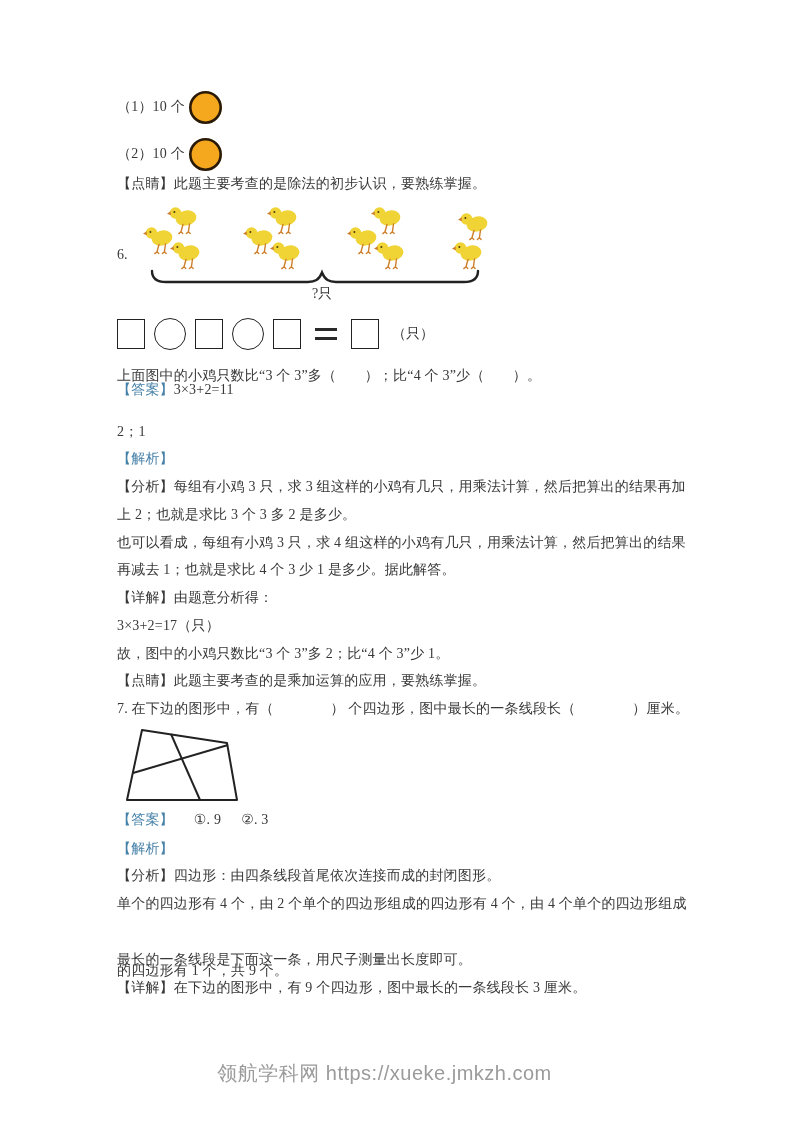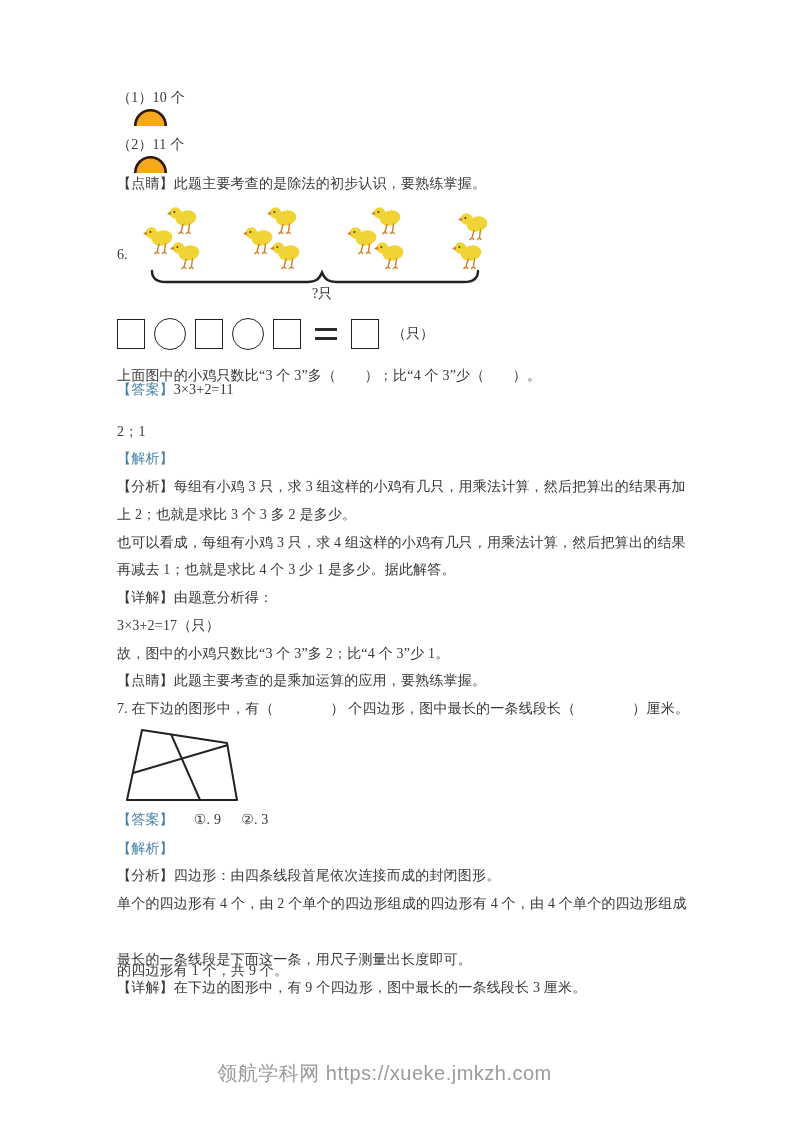--- a/index.html
+++ b/index.html
@@ -1,20 +1,20 @@
 <!DOCTYPE html>
 <html><head>
 <meta charset="utf-8">
 <style>
   html,body{margin:0;padding:0;background:#ffffff;}
   .page{position:relative;width:793px;height:1122px;background:#ffffff;overflow:hidden;
         font-family:"Liberation Serif","DejaVu Serif",serif;color:#383838;}
   .content{position:absolute;left:117px;top:0;width:576px;}
   .line{position:absolute;left:0;margin:0;font-size:14px;line-height:20px;white-space:nowrap;letter-spacing:.2px;}
-  .flexline{display:flex;align-items:center;height:38px;flex-direction:column;}
+  .flexline{display:flex;align-items:center;height:38px;}
   .flexline .orange-circle{margin:0 3px;}
   .blue{}
   
   .fig6{position:absolute;left:0;top:203px;width:576px;height:112px;}
   .fig6 .qnum{position:absolute;left:0;top:44px;font-size:14px;}
   .fig6 .brace{position:absolute;left:31px;top:65px;overflow:visible;}
   .fig6 .brace-label{position:absolute;left:183px;top:82px;width:44px;text-align:center;font-size:14px;margin:0;}
   
   .shape-row{position:absolute;left:0;top:315px;height:38px;display:flex;align-items:center;gap:9px;}
   .shp{box-sizing:border-box;border:1.6px solid #222;background:#fff;}
@@ -36,21 +36,21 @@
 <div class="page">
   <div class="content">
 
     <p class="line flexline" style="top:88px">
       <span>（1）10 个</span>
       <svg class="orange-circle" width="35" height="35">
         <circle cx="17.5" cy="17.5" r="15.2" fill="#F5A81E" stroke="#2a1a05" stroke-width="2.6"></circle>
       </svg>
     </p>
     <p class="line flexline" style="top:135px">
-      <span>（2）11 个</span>
+      <span>（2）10 个</span>
       <svg class="orange-circle" width="35" height="35">
         <circle cx="17.5" cy="17.5" r="15.2" fill="#F5A81E" stroke="#2a1a05" stroke-width="2.6"></circle>
       </svg>
     </p>
     <p class="line" style="top:174px">【点睛】此题主要考查的是除法的初步认识，要熟练掌握。</p>
 
     <div class="fig6">
       <span class="qnum">6.</span>
       <div style="position:absolute;left:0;top:0;width:576px;height:70px;">
           <svg width="72" height="70" style="position: absolute; left: 26px; top: 0px; overflow: visible;">

